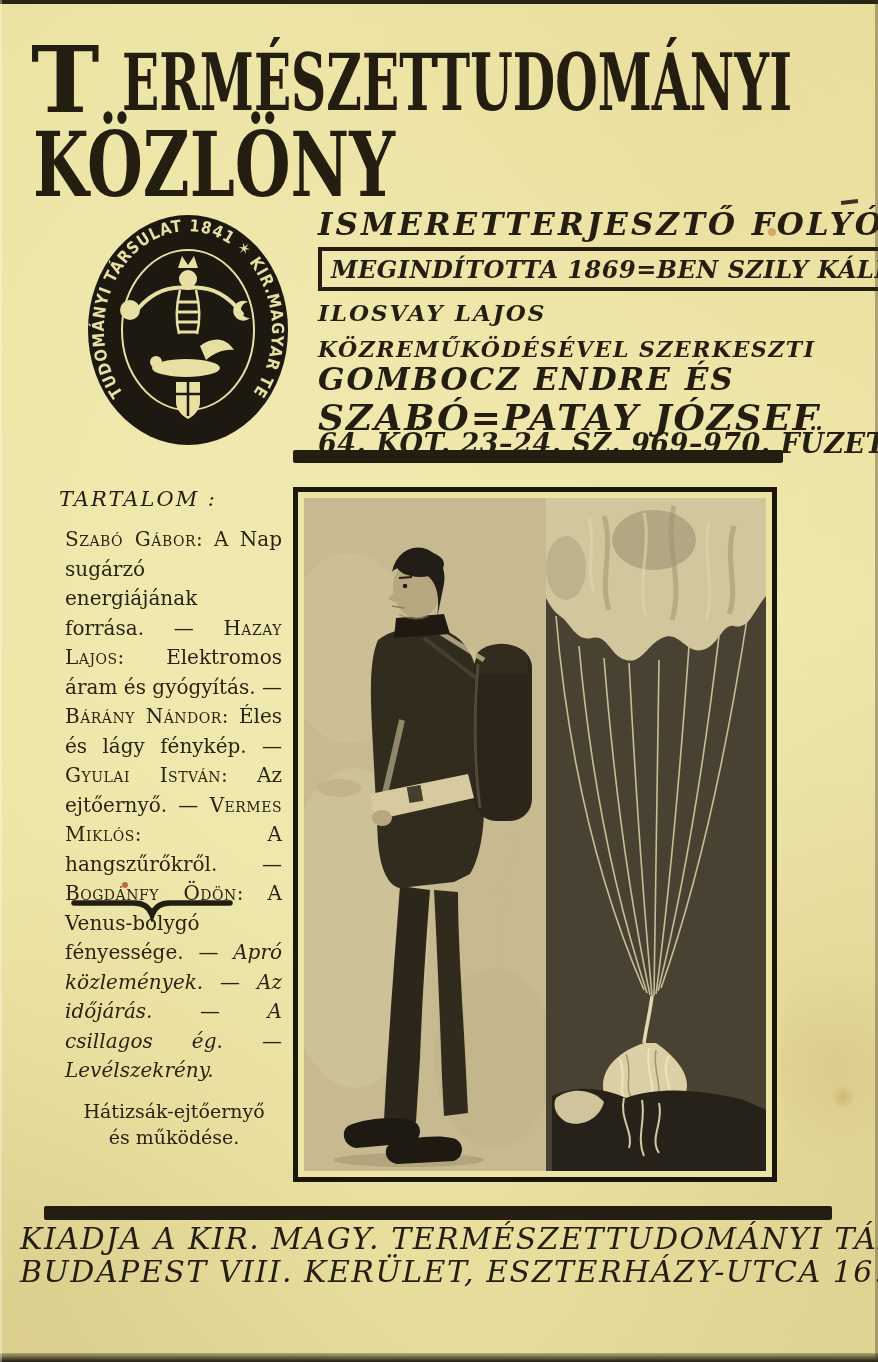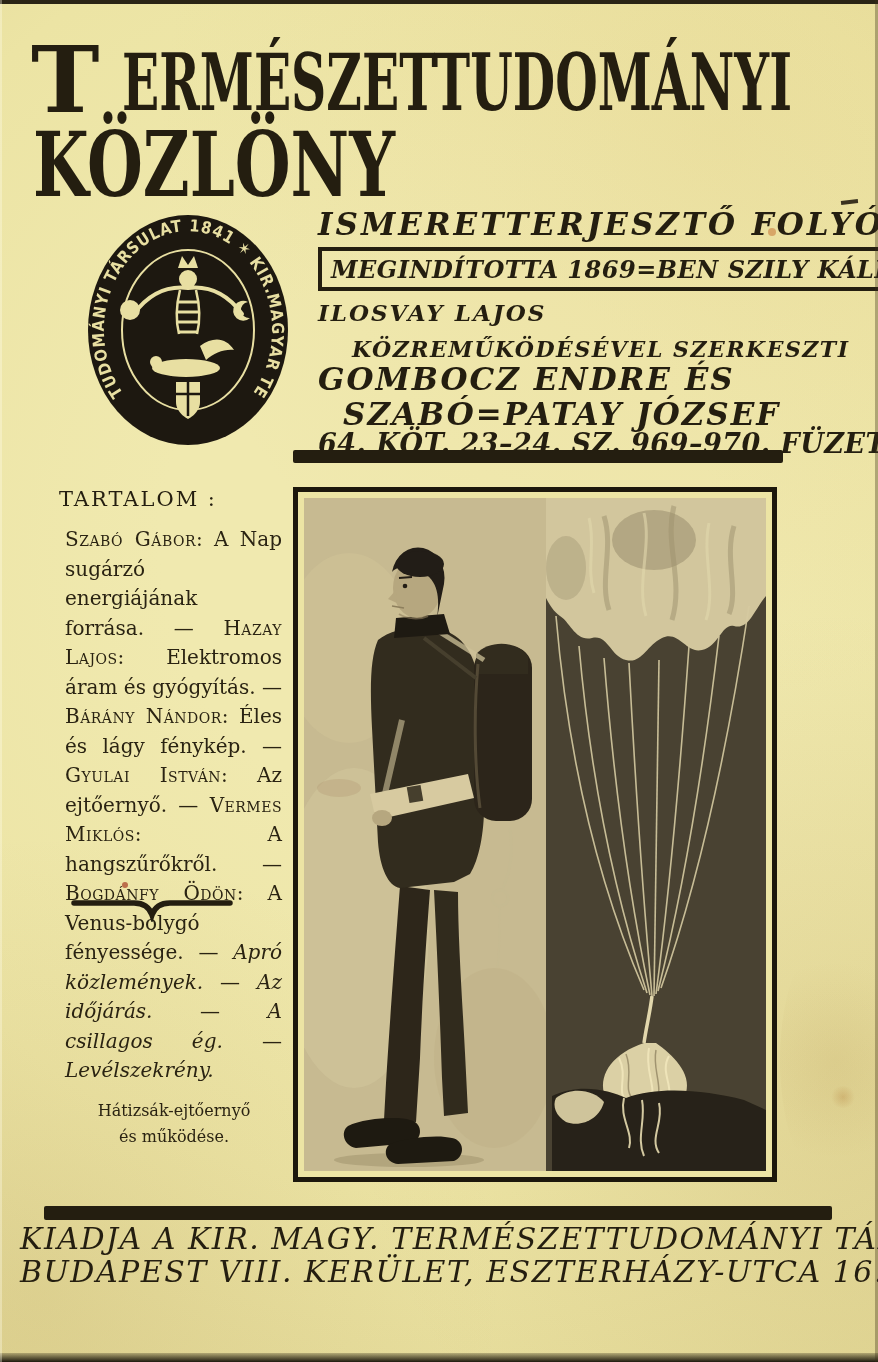--- a/index.html
+++ b/index.html
@@ -11,35 +11,35 @@
       radial-gradient(circle at 95% 80%, rgba(150,110,50,.12), rgba(0,0,0,0) 35%),
       radial-gradient(circle at 5% 95%, rgba(140,100,40,.10), rgba(0,0,0,0) 30%),
       radial-gradient(circle at 50% 40%, #f0e9af 30%, #ece4a4 70%, #e3d997 100%);
   }
   .abs{position:absolute;}
   
   .mh{position:absolute; left:318px; font-style:italic; font-weight:bold; white-space:nowrap; color:#241e10;}
   .mh-sub{top:206px; font-size:31px; letter-spacing:3px;}
   .mh-box{top:247px; border:4px solid #241e10; padding:4px 9px 3px 9px; font-size:24px; letter-spacing:.5px;}
   .mh-ed1{top:299px; font-size:23px; letter-spacing:2px;}
-  .mh-note{top:336px; font-size:22px; letter-spacing:1.5px;margin-left:34px;}
+  .mh-note{top:336px; font-size:22px; letter-spacing:1.5px;}
   .mh-ed2{top:361px; font-size:31px; letter-spacing:2px;}
-  .mh-ed3{top:396px; font-size:31px; letter-spacing:2px;margin-left:25px;}
+  .mh-ed3{top:396px; font-size:36px; letter-spacing:2px;}
   .mh-issue{top:428px; font-size:27px; letter-spacing:.5px;}
   .mh-rule{top:450px; left:293px; width:490px; height:13px; background:#241e10; border-radius:2px;}
   
   .toc-col{position:absolute; left:57px; top:487px; width:233px;}
-  .toc-head{font-size:21px; letter-spacing:2px; margin:0 0 14px 2px; font-weight:normal;}
+  .toc-head{font-size:21px; letter-spacing:2px; margin:0 0 14px 2px; font-weight:normal;font-style:italic;}
   .toc{font-size:20px; line-height:29.5px; text-align:justify; margin:8px; color:#2a2312;}
   .toc .sc{font-variant:small-caps; letter-spacing:.5px;}
   .ornament{position:absolute; left:70px; top:896px;}
   .reddot{position:absolute; left:122px; top:882px; width:6px; height:6px; border-radius:50%;
           background:rgba(160,45,25,.65);}
   .caption{position:absolute; left:58px; top:1098px; width:232px; text-align:center;
-           font-size:16px; line-height:26px; color:#2a2312;}
+           font-size:19px; line-height:26px; color:#2a2312;}
   
   .photo-frame{position:absolute; left:293px; top:487px; width:462px; height:673px;
                border:5px solid #1c170c; padding:6px; background:#ece4a4;}
   
   .foot-rule{top:1206px; left:44px; width:788px; height:14px; background:#241e10; border-radius:2px;}
   .foot{position:absolute; left:20px; width:838px; text-align:center; font-style:italic;
         white-space:nowrap; color:#241e10;}
   .foot-1{top:1221px; font-size:30px; letter-spacing:1.5px;}
   .foot-2{top:1254px; font-size:30px; letter-spacing:1.5px;}
   .foot-3{top:1289px; font-size:26px; font-weight:bold; letter-spacing:1.5px;}

